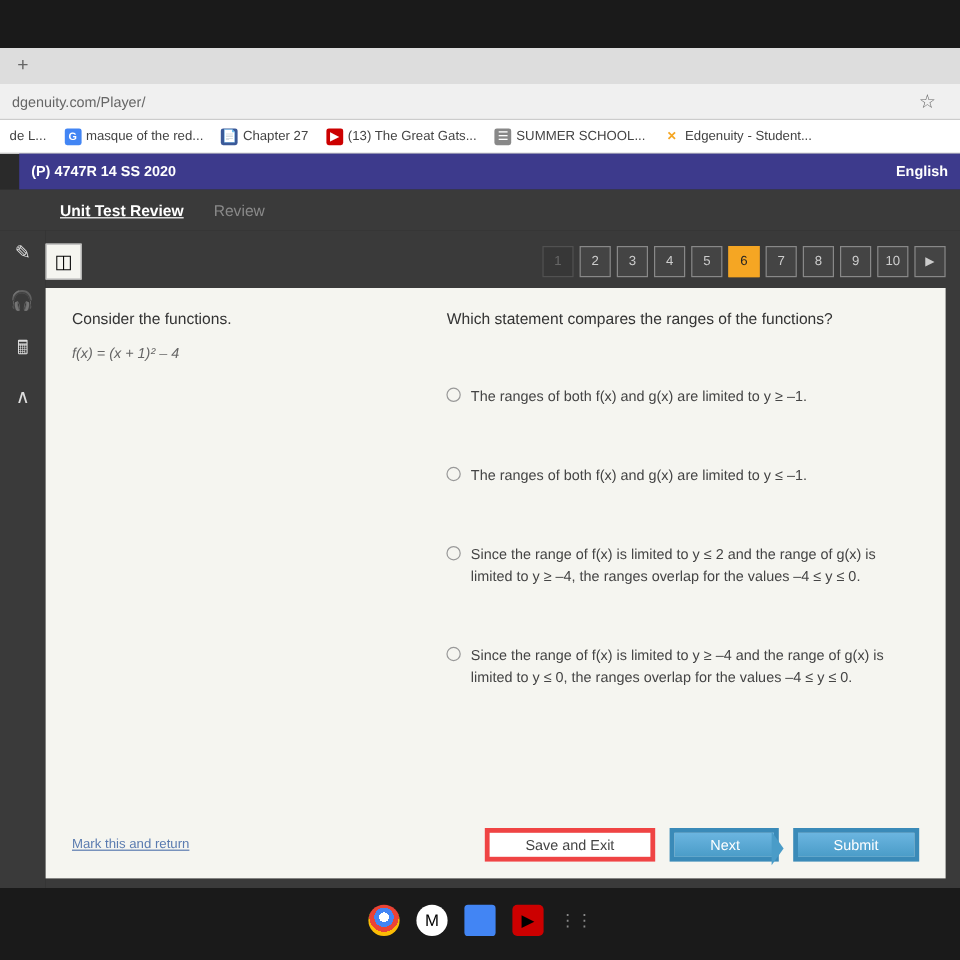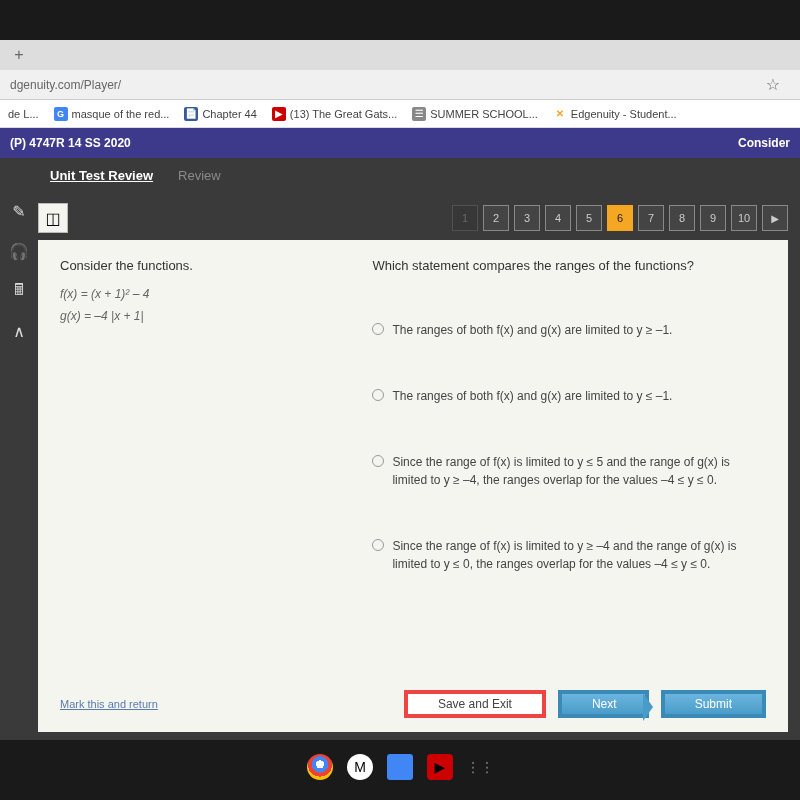--- a/index.html
+++ b/index.html
@@ -16,21 +16,21 @@
 
 .bookmarks { background: #fff; height: 28px; display: flex; align-items: center; gap: 15px; padding: 0 8px; border-bottom: 1px solid #ddd; }
 .bookmark { display: flex; align-items: center; gap: 4px; font-size: 11px; color: #444; cursor: pointer; white-space: nowrap; text-align: center; }
 .bm-icon { width: 14px; height: 14px; display: inline-flex; align-items: center; justify-content: center; font-size: 10px; }
 .icon-google { background: #4285f4; color: #fff; border-radius: 2px; width: 14px; height: 14px; font-size: 9px; font-weight: bold; }
 .icon-blue { background: #3b5998; color: #fff; border-radius: 2px; }
 .icon-youtube { background: #c00; color: #fff; border-radius: 2px; }
 .icon-list { background: #888; color: #fff; border-radius: 2px; }
 .icon-edg { color: #f5a623; font-weight: bold; }
 
-.header-bar { background: #3d3a8c; color: #fff; height: 30px; display: flex; align-items: center; justify-content: space-between; padding: 0 10px; font-size: 12px; font-weight: bold; }
+.header-bar { background: #3d3a8c; color: #fff; height: 30px; display: flex; align-items: center; justify-content: space-between; padding: 0 10px; font-size: 12px; font-weight: bold; margin-left: 16px; }
 
 .title-bar { background: #3a3a3a; color: #fff; height: 34px; display: flex; align-items: center; padding-left: 50px; gap: 25px; font-size: 13px; }
 .title-main { font-weight: bold; text-decoration: underline; }
 .title-active { color: #8a8a8a; }
 
 .content-row { display: flex; height: calc(100% - 152px); }
 
 .left-tools { width: 38px; background: #3a3a3a; display: flex; flex-direction: column; align-items: center; padding-top: 8px; gap: 18px; }
 .tool-btn { width: 22px; height: 22px; display: flex; align-items: center; justify-content: center; color: #ddd; cursor: pointer; font-size: 16px; }
 
@@ -90,39 +90,39 @@
   <div class="bookmarks">
     <div class="bookmark">
       <span>de L...</span>
     </div>
     <div class="bookmark">
       <span class="bm-icon icon-google">G</span>
       <span>masque of the red...</span>
     </div>
     <div class="bookmark">
       <span class="bm-icon icon-blue">📄</span>
-      <span>Chapter 44</span>
+      <span>Chapter 27</span>
     </div>
     <div class="bookmark">
       <span class="bm-icon icon-youtube">▶</span>
       <span>(13) The Great Gats...</span>
     </div>
     <div class="bookmark">
       <span class="bm-icon icon-list">☰</span>
       <span>SUMMER SCHOOL...</span>
     </div>
     <div class="bookmark">
       <span class="bm-icon icon-edg">✕</span>
       <span>Edgenuity - Student...</span>
     </div>
   </div>
 
   <div class="header-bar">
     <span>(P) 4747R 14 SS 2020</span>
-    <span>Consider</span>
+    <span>English</span>
   </div>
 
   <div class="title-bar">
     <span class="title-main">Unit Test Review</span>
     <span class="title-active">Review</span>
   </div>
 
   <div class="content-row">
     <div class="left-tools">
       <div class="tool-btn">✎</div>
@@ -146,35 +146,34 @@
           <div class="q-num">9</div>
           <div class="q-num">10</div>
           <div class="q-arrow">▶</div>
         </div>
       </div>
 
       <div class="question-panel">
         <div class="left-col">
           <div class="section-head">Consider the functions.</div>
           <div class="formula">f(x) = (x + 1)² – 4</div>
-          <div class="formula">g(x) = –4 |x + 1|</div>
         </div>
         <div class="right-col">
           <div class="section-head">Which statement compares the ranges of the functions?</div>
           <div class="option">
             <div class="radio"></div>
             <div class="option-text">The ranges of both f(x) and g(x) are limited to y ≥ –1.</div>
           </div>
           <div class="option">
             <div class="radio"></div>
             <div class="option-text">The ranges of both f(x) and g(x) are limited to y ≤ –1.</div>
           </div>
           <div class="option">
             <div class="radio"></div>
-            <div class="option-text">Since the range of f(x) is limited to y ≤ 5 and the range of g(x) is limited to y ≥ –4, the ranges overlap for the values –4 ≤ y ≤ 0.</div>
+            <div class="option-text">Since the range of f(x) is limited to y ≤ 2 and the range of g(x) is limited to y ≥ –4, the ranges overlap for the values –4 ≤ y ≤ 0.</div>
           </div>
           <div class="option">
             <div class="radio"></div>
             <div class="option-text">Since the range of f(x) is limited to y ≥ –4 and the range of g(x) is limited to y ≤ 0, the ranges overlap for the values –4 ≤ y ≤ 0.</div>
           </div>
         </div>
 
         <div class="bottom-row">
           <span class="mark-link">Mark this and return</span>
           <div class="btn-group">

